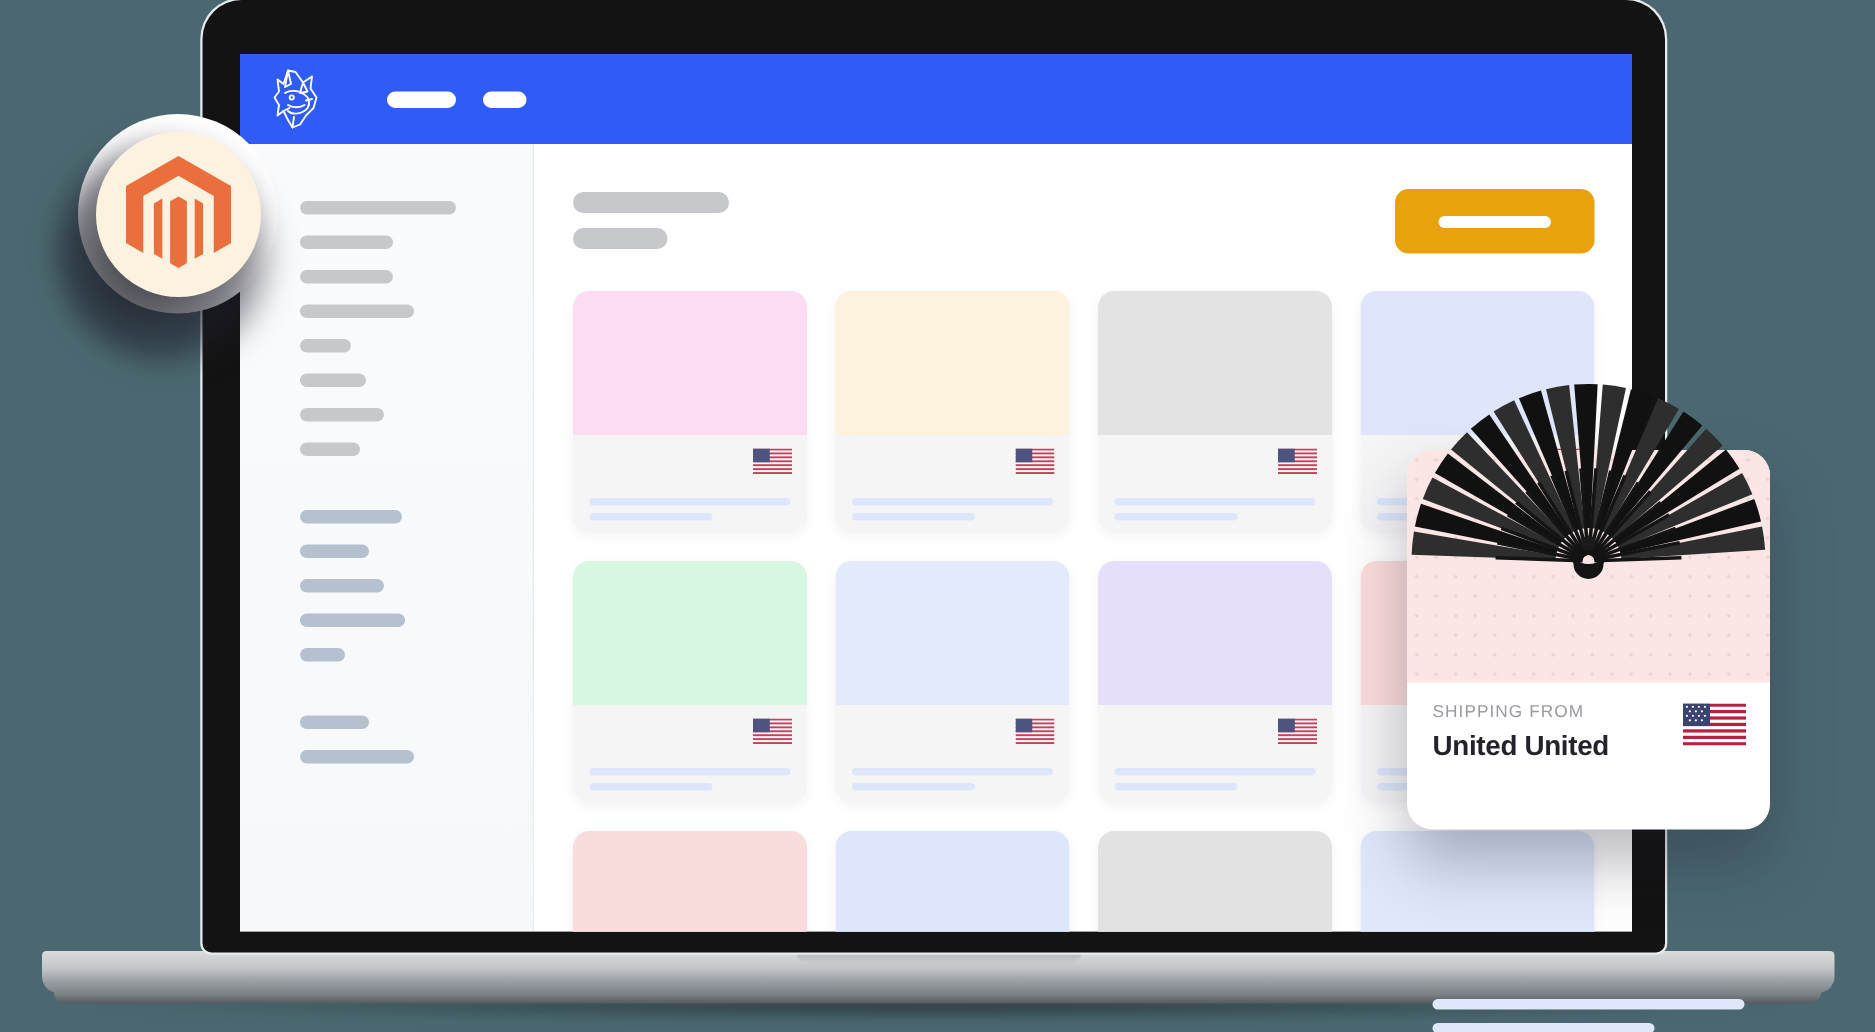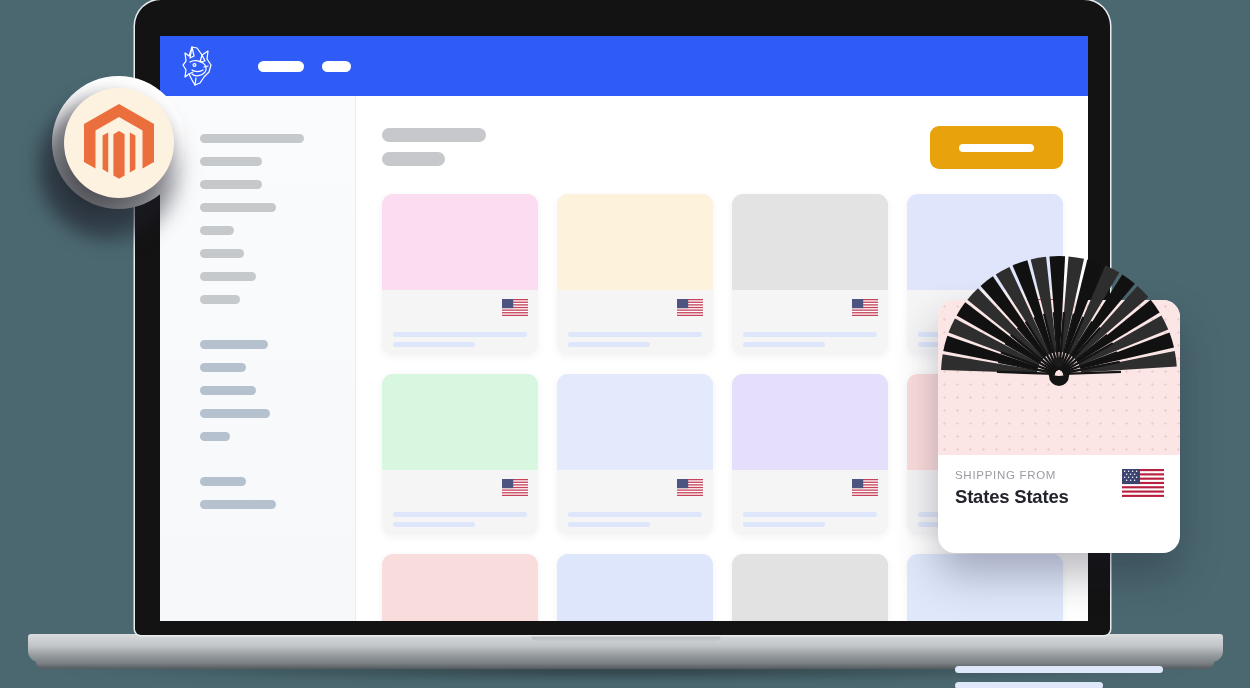--- a/index.html
+++ b/index.html
@@ -482,21 +482,21 @@
               <line x1="3.922961809298053" y1="-0.7812622112894912" x2="60.80590804411982" y2="-12.109564274987115" stroke="#141414" stroke-width="2.4"></line>
               <line x1="3.997563308076383" y1="-0.13959798681000388" x2="61.96223127518394" y2="-2.16376879555506" stroke="#141414" stroke-width="2.4"></line>
             </g>
           <path d="M-14 -12 A14 14 0 0 0 14 -12 L10 2 A10 10 0 0 1 -10 2 Z" fill="#141414"></path>
           <circle cx="0" cy="-12" r="5" fill="#1b1b1b"></circle>
         </g>
       </svg>
     </div>
     <div class="ship-info">
       <div class="ship-label">SHIPPING FROM</div>
-      <div class="ship-country">States States</div>
+      <div class="ship-country">United United</div>
       <svg class="ship-flag" viewBox="0 0 42 28">
         <rect width="42" height="28" fill="#ffffff"></rect>
         <g fill="#b9203f">
           <rect y="0" width="42" height="2.15"></rect>
             <rect y="4.3" width="42" height="2.15"></rect>
           <rect y="8.6" width="42" height="2.15"></rect>
             <rect y="12.9" width="42" height="2.15"></rect>
           <rect y="17.2" width="42" height="2.15"></rect>
             <rect y="21.5" width="42" height="2.15"></rect>
           <rect y="25.8" width="42" height="2.15"></rect>

